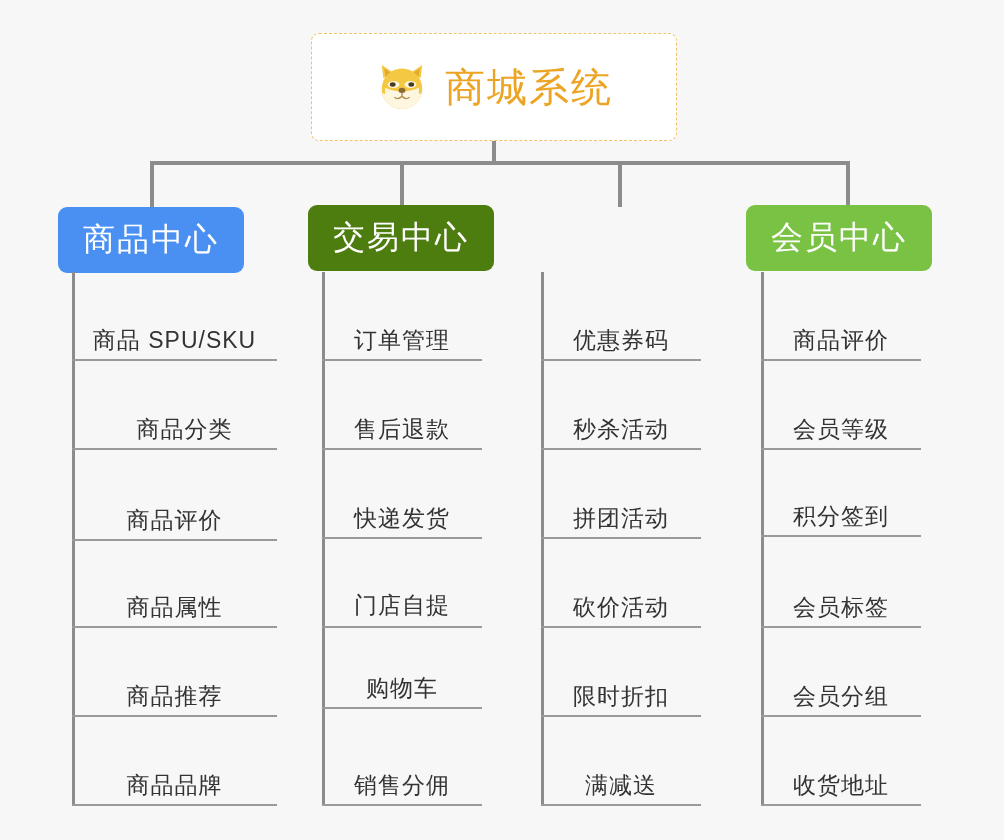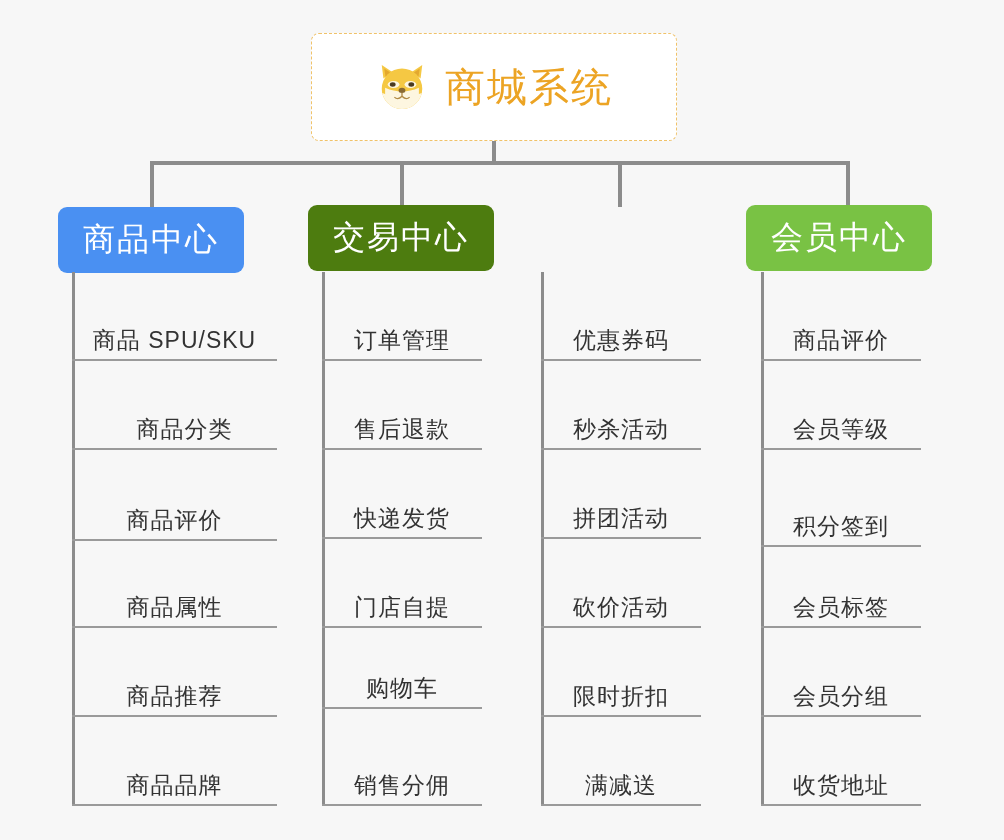--- a/index.html
+++ b/index.html
@@ -143,21 +143,21 @@
       <div class="trunk" style="height: 534px;"></div>
       <div class="leaf" style="top: 0px; width: 100%;">
         <span class="leaf-label">订单管理</span>
       </div>
       <div class="leaf" style="top: 89px; width: 100%;">
         <span class="leaf-label">售后退款</span>
       </div>
       <div class="leaf" style="top: 178px; width: 100%;">
         <span class="leaf-label">快递发货</span>
       </div>
-      <div class="leaf" style="top: 267px; width: 100%;">
+      <div class="leaf" style="top: 267px; width: 100%; font-family: Liberation Mono, monospace;">
         <span class="leaf-label">门店自提</span>
       </div>
       <div class="leaf" style="top: 348px; width: 100%;">
         <span class="leaf-label">购物车</span>
       </div>
       <div class="leaf" style="top: 445px; width: 100%;">
         <span class="leaf-label">销售分佣</span>
       </div>
     </div>
   <div class="col" style="left:541px;width:160px;">
@@ -182,21 +182,21 @@
       </div>
     </div>
   <div class="col" style="left:761px;width:160px;">
       <div class="trunk" style="height: 534px;"></div>
       <div class="leaf" style="top: 0px; width: 100%;">
         <span class="leaf-label">商品评价</span>
       </div>
       <div class="leaf" style="top: 89px; width: 100%;">
         <span class="leaf-label">会员等级</span>
       </div>
-      <div class="leaf" style="top: 186px; width: 100%;">
+      <div class="leaf" style="top: 176px; width: 100%;">
         <span class="leaf-label">积分签到</span>
       </div>
       <div class="leaf" style="top: 267px; width: 100%;">
         <span class="leaf-label">会员标签</span>
       </div>
       <div class="leaf" style="top: 356px; width: 100%;">
         <span class="leaf-label">会员分组</span>
       </div>
       <div class="leaf" style="top: 445px; width: 100%;">
         <span class="leaf-label">收货地址</span>

